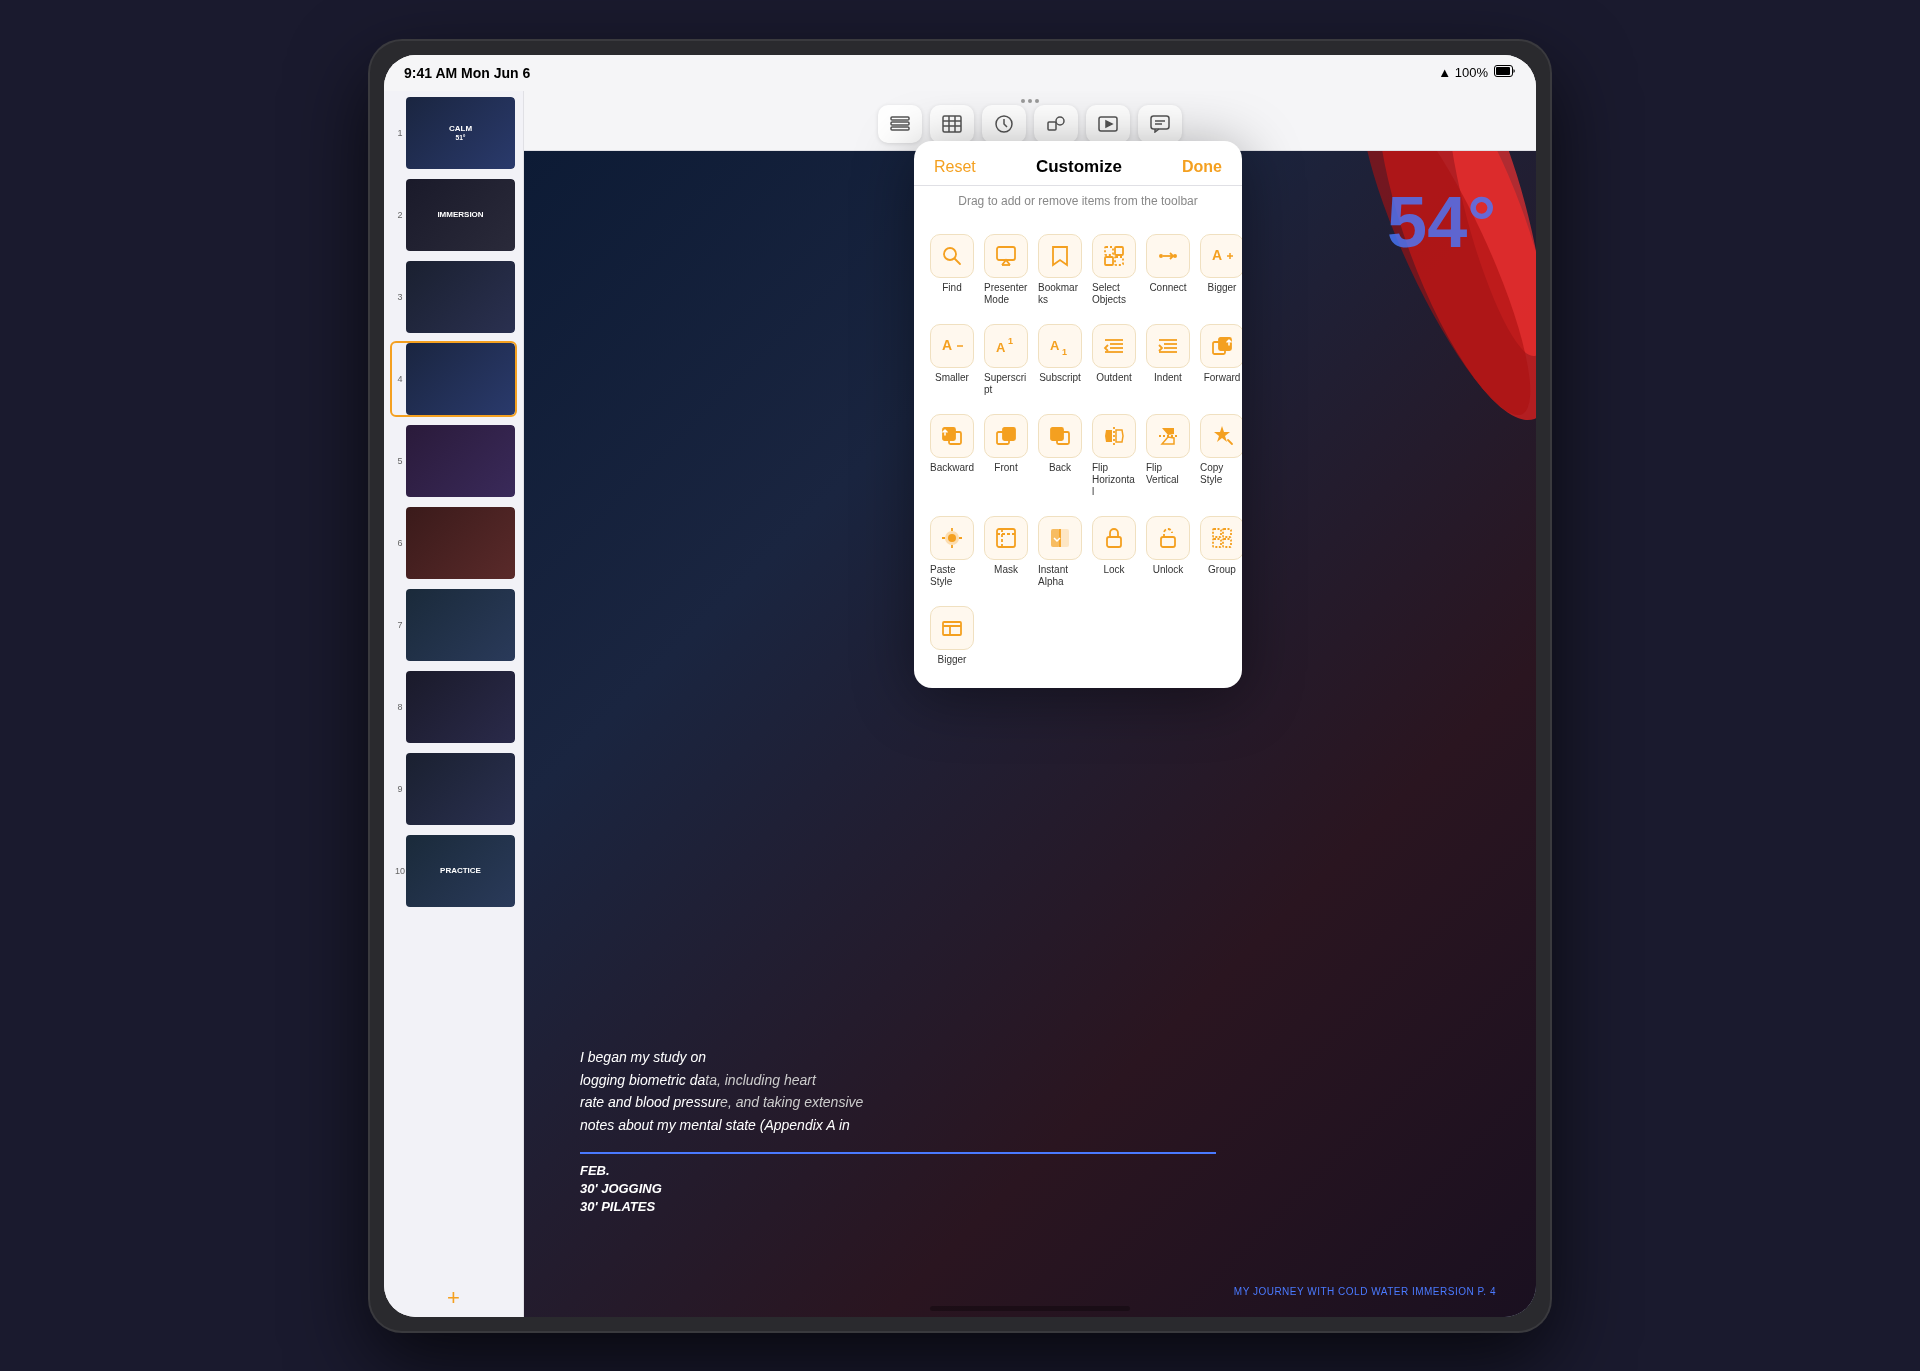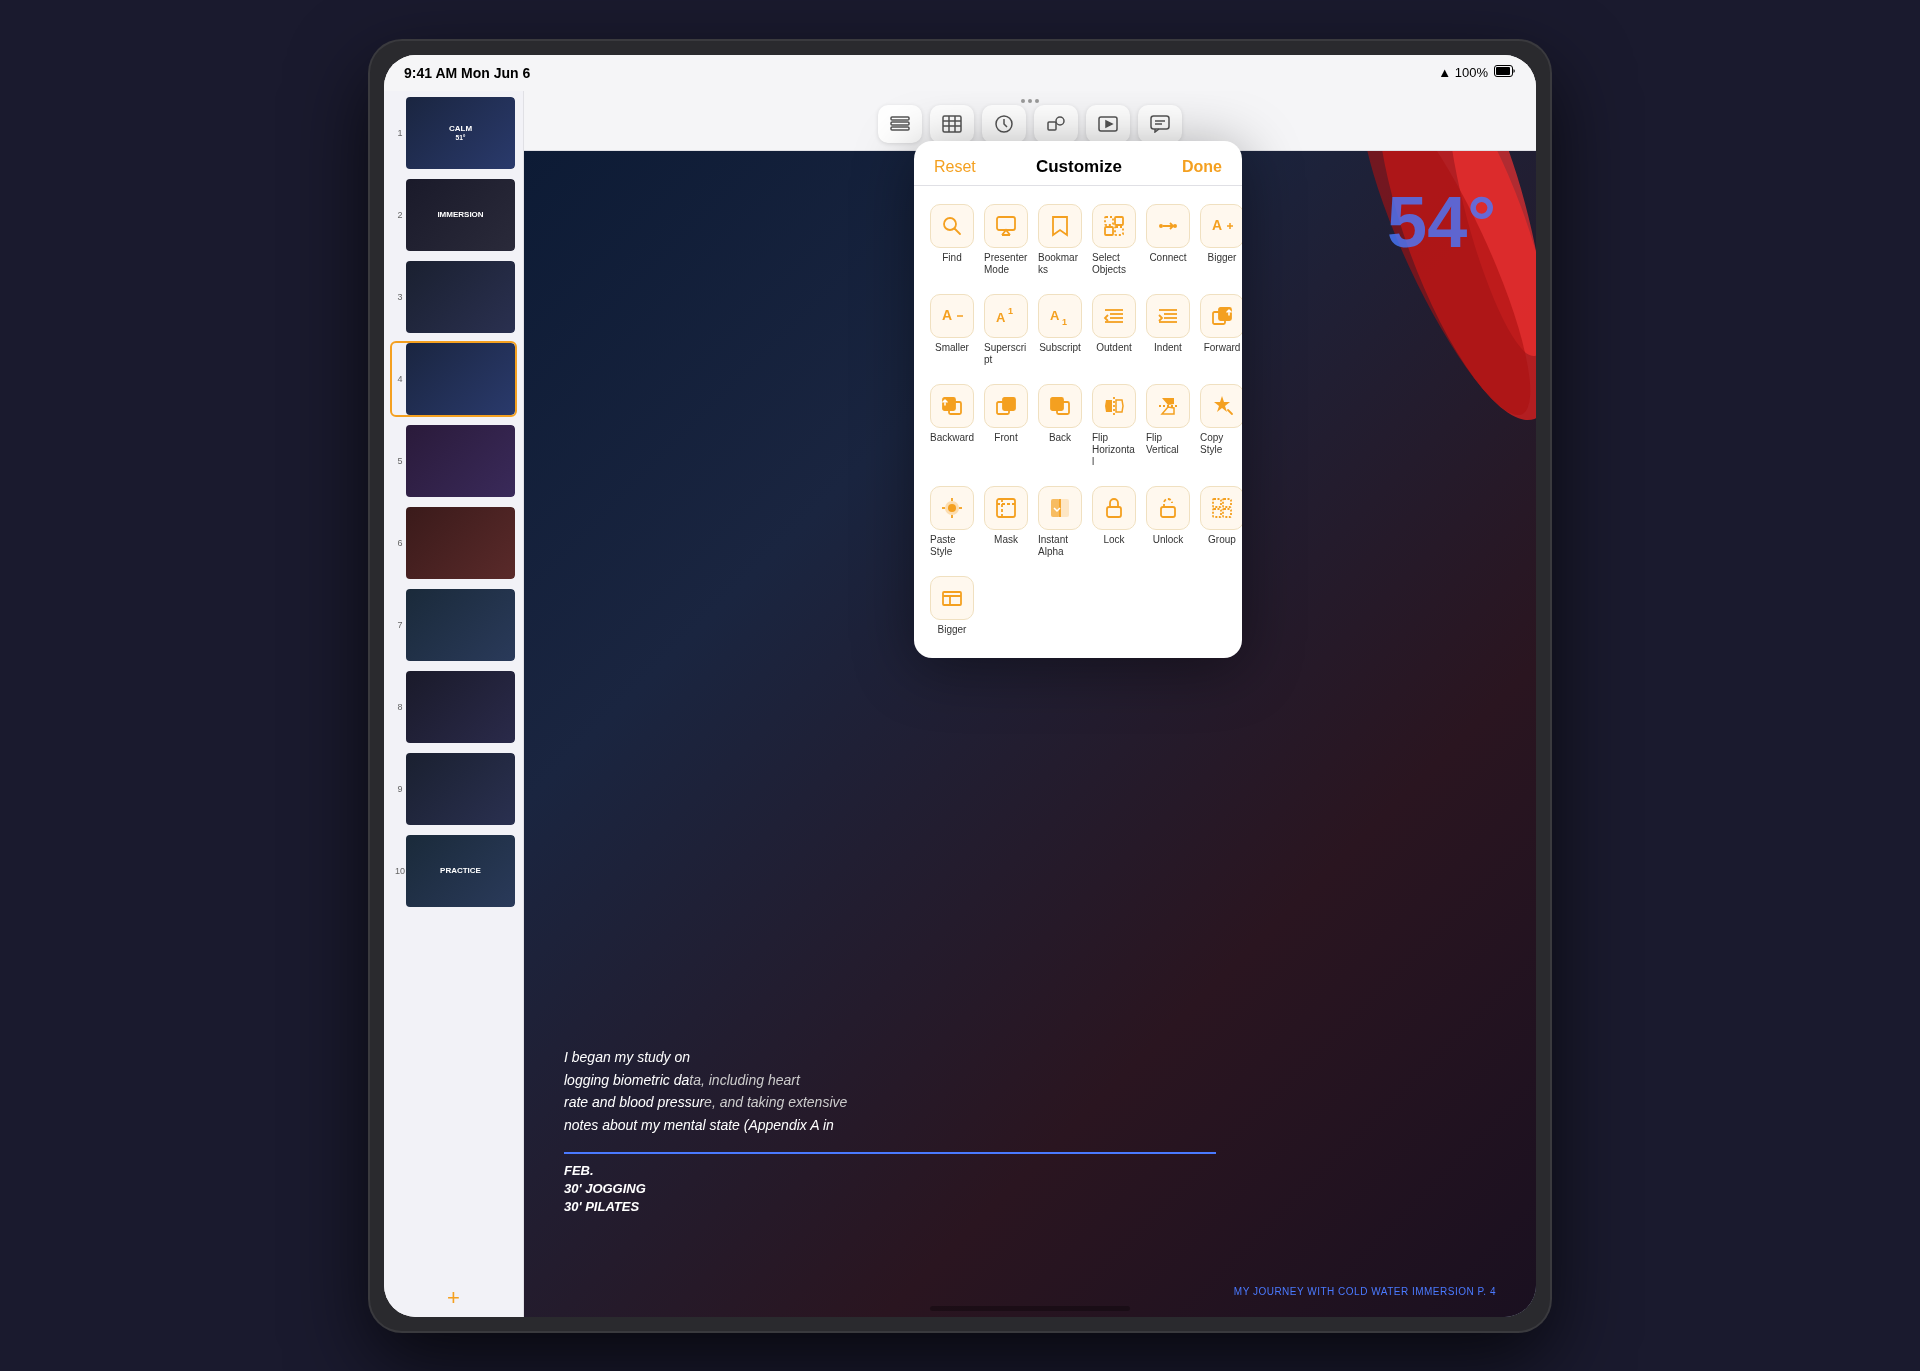--- a/index.html
+++ b/index.html
@@ -231,21 +231,21 @@
       position: absolute;
       right: 0;
       top: 0;
       width: 350px;
       height: 400px;
     }
 
     .slide-text-content {
       position: absolute;
       bottom: 100px;
-      left: 40px;
+      left: 56px;
       right: 320px;
     }
 
     .slide-main-text {
       font-size: 14px;
       color: #fff;
       font-style: italic;
       line-height: 1.6;
       margin-bottom: 16px;
     }
@@ -612,20 +612,21 @@
 
         <div class="customize-overlay">
           <div class="customize-modal">
 
             <div class="modal-header">
               <button class="modal-reset-btn">Reset</button>
               <span class="modal-title">Customize</span>
               <button class="modal-done-btn">Done</button>
             </div>
 
+            <div class="modal-subtitle">Drag to add or remove items from the toolbar</div>
 
             <div class="modal-grid">
 
               <div class="tool-item">
                 <div class="tool-icon-box">
                   <svg class="tool-svg" viewBox="0 0 24 24">
                       <circle cx="10" cy="10" r="6"></circle>
                       <line x1="14.5" y1="14.5" x2="20" y2="20" stroke-linecap="round"></line>
                     </svg>
                 </div>

